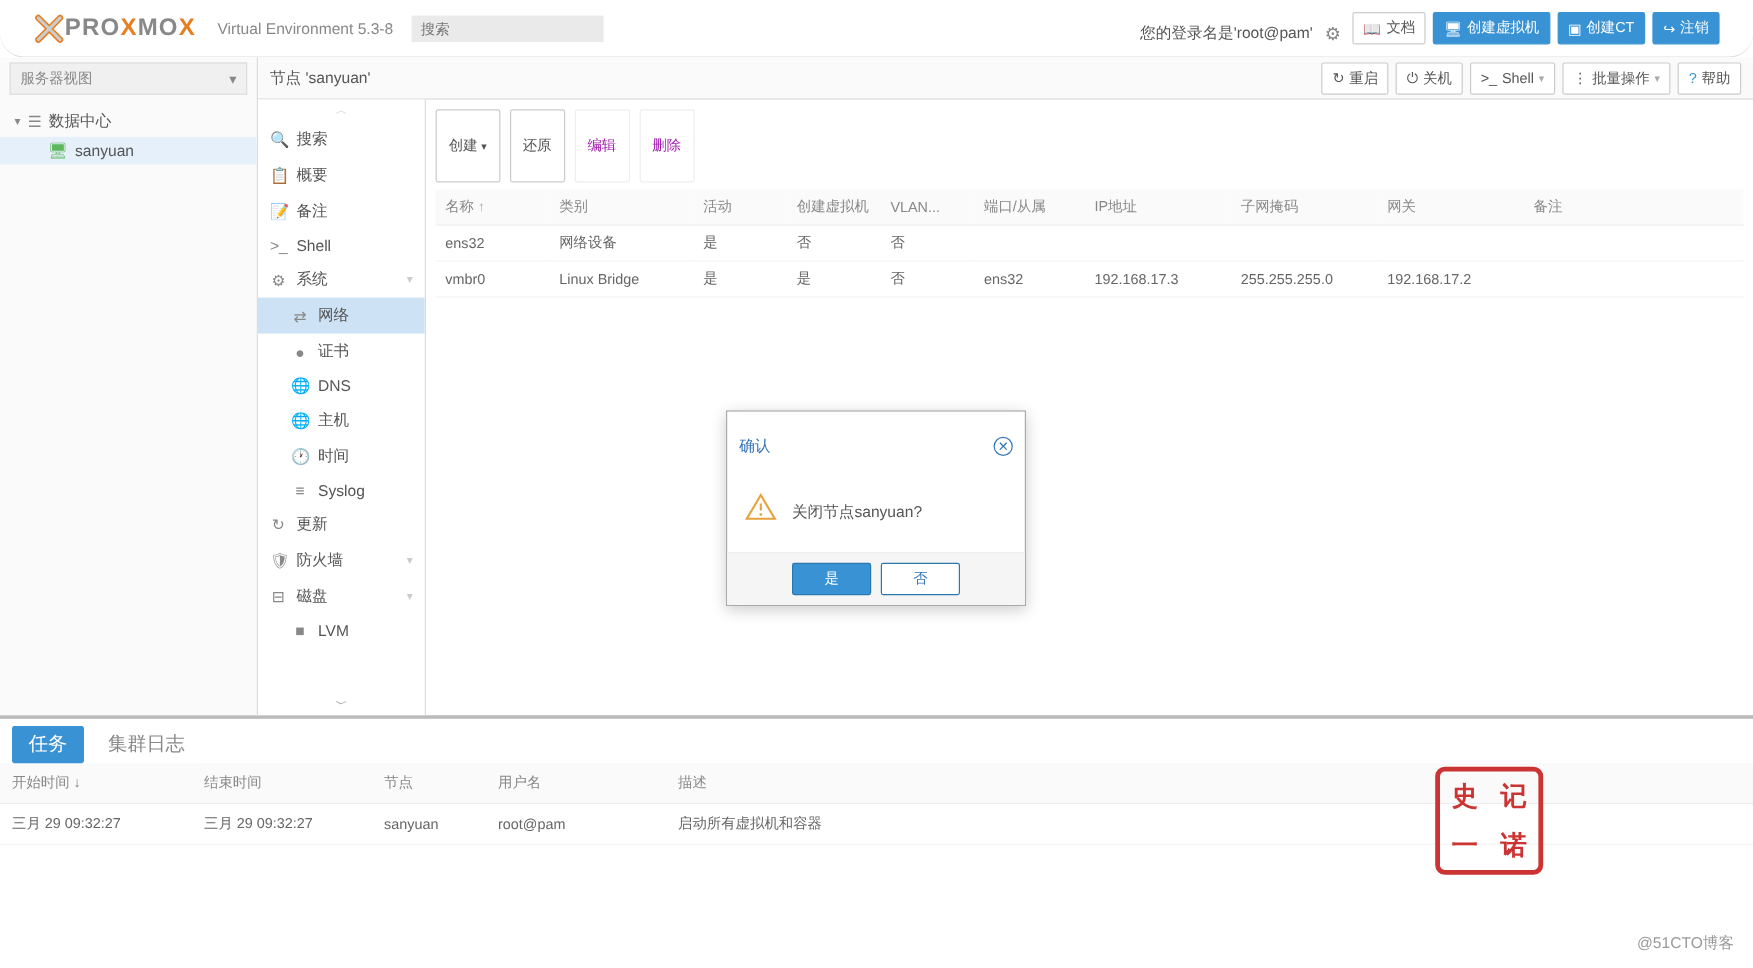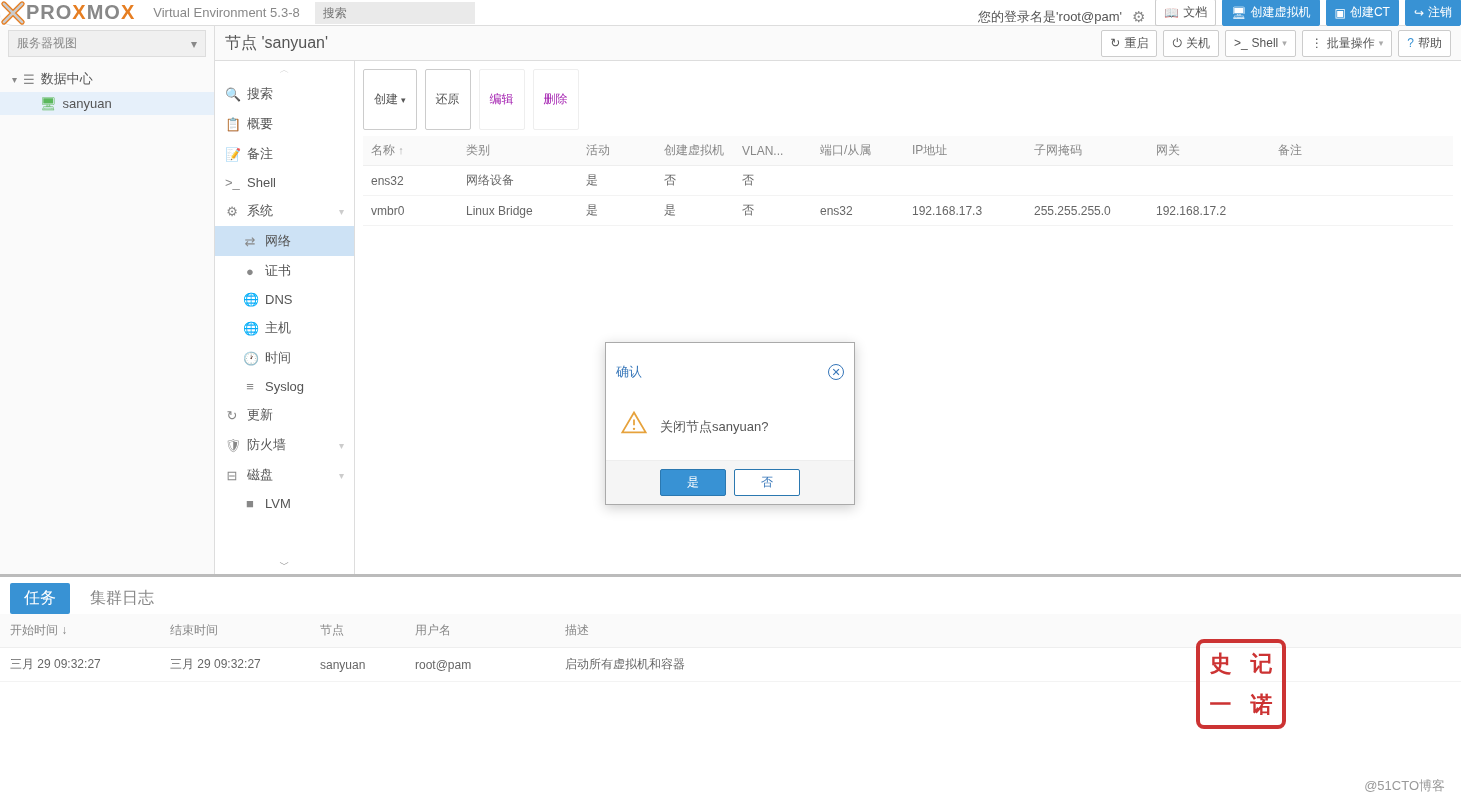--- a/index.html
+++ b/index.html
@@ -1,19 +1,19 @@
 <!DOCTYPE html>
 <html><head>
 <meta charset="utf-8">
 <style>
 * { box-sizing: border-box; margin: 0; padding: 0; }
 body { font-family: "Helvetica Neue", Helvetica, Arial, "Microsoft YaHei", sans-serif; font-size: 13px; color: #555; background: #fff; width: 1461px; height: 807px; overflow: hidden; position: relative; }
 
 
-.top-header { height: 26px; background: #fff; border-bottom: 1px solid #ddd; display: flex; align-items: center; padding: 0 0; border-radius: 20px; }
+.top-header { height: 48px; background: #fff; border-bottom: 1px solid #ddd; display: flex; align-items: center; padding: 0 28px; border-radius: 20px; }
 .logo { display: flex; align-items: center; margin-right: 10px; }
 .logo-x { font-size: 22px; font-weight: bold; color: #e67e22; display: flex; align-items: center; }
 .logo-text { font-size: 20px; font-weight: bold; letter-spacing: 1px; }
 .lo-p { color: #888; }
 .lo-o1 { color: #e67e22; }
 .lo-m { color: #888; }
 .lo-o2 { color: #e67e22; }
 .ve-text { color: #888; font-size: 13px; margin-left: 8px; }
 .search-box { background: #eaeaea; border: none; padding: 4px 8px; width: 160px; margin-left: 15px; font-size: 12px; color: #888; }
 .hdr-right { margin-left: auto; display: flex; align-items: flex-end; gap: 6px; }
@@ -31,21 +31,21 @@
 .tree-item { padding: 4px 12px; display: flex; align-items: center; gap: 6px; cursor: pointer; color: #555; font-size: 13px; }
 .tree-item .expander { color: #888; font-size: 10px; }
 .tree-child { padding-left: 40px; background: #e6f0fa; }
 .tree-icon { font-size: 13px; }
 .dc-icon { color: #888; }
 .node-icon { color: #5cb85c; }
 
 
 .content { flex: 1; display: flex; flex-direction: column; }
 .content-header { height: 35px; border-bottom: 1px solid #ddd; display: flex; align-items: center; padding: 0 10px; justify-content: space-between; background: #fafafa; }
-.content-title { color: #555; font-size: 16px; }
+.content-title { color: #555; font-size: 13px; }
 .content-actions { display: flex; gap: 6px; }
 .content-body { flex: 1; display: flex; }
 .sub-nav { width: 140px; border-right: 1px solid #ddd; background: #fff; overflow-y: auto; position: relative; }
 .sub-nav .chev-up { text-align: center; color: #ccc; font-size: 10px; padding: 2px; }
 .sub-nav .chev-down { text-align: center; color: #888; font-size: 10px; padding: 2px; position: absolute; bottom: 0; width: 100%; }
 .nav-item { padding: 6px 10px; display: flex; align-items: center; gap: 8px; cursor: pointer; color: #555; font-size: 13px; }
 .nav-item.child { padding-left: 28px; }
 .nav-item .expander { margin-left: auto; color: #ccc; font-size: 10px; }
 .nav-item.active { background: #cde2f5; }
 .nav-icon { width: 14px; text-align: center; color: #888; font-size: 13px; }

